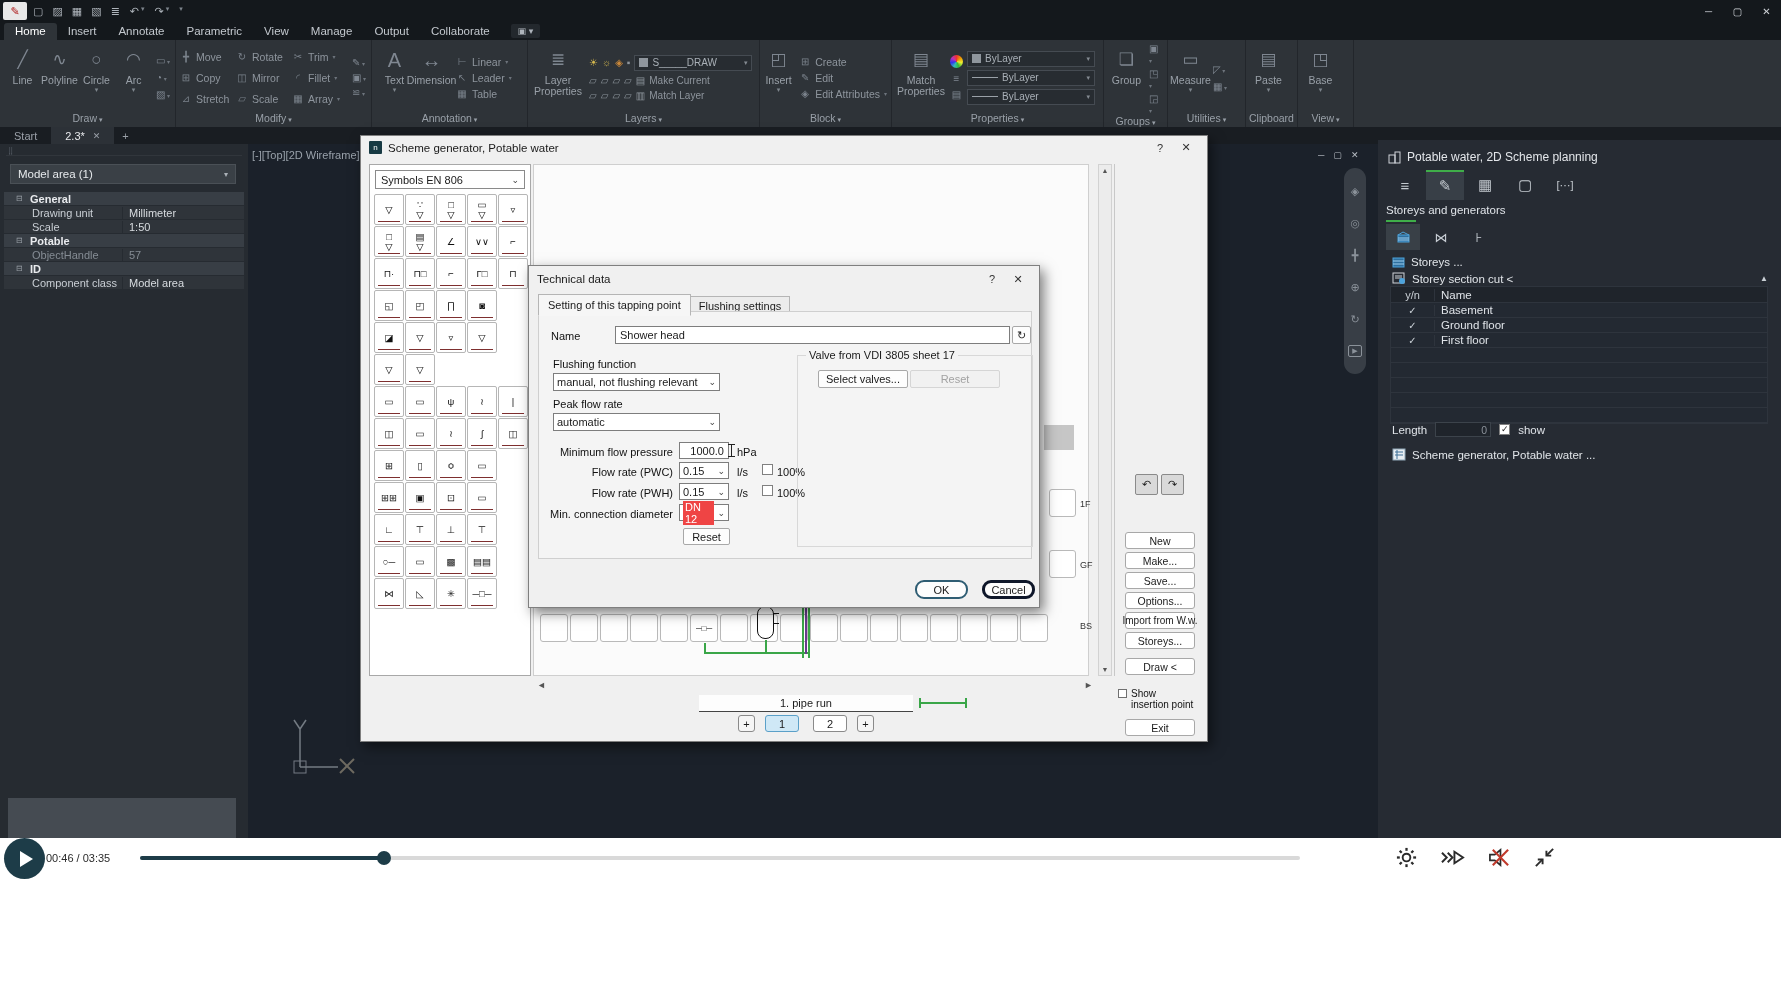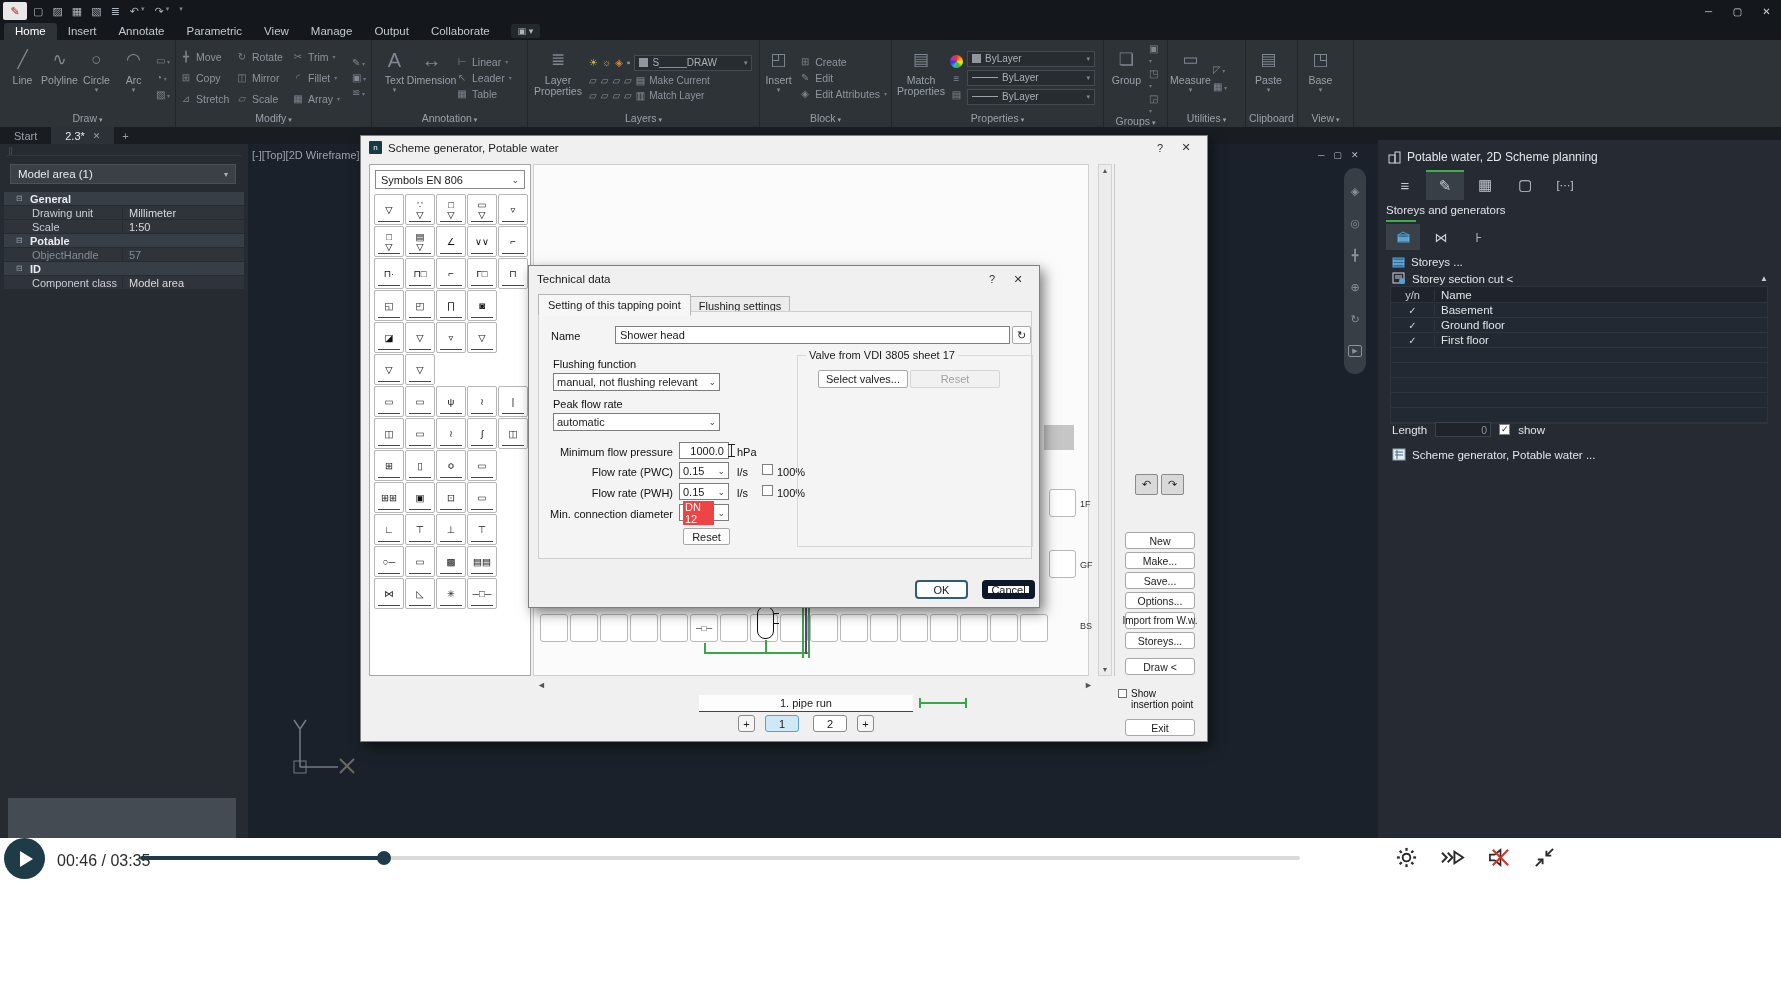--- a/index.html
+++ b/index.html
@@ -140,30 +140,30 @@
 .tpage{position:absolute;left:9px;top:19px;width:494px;height:248px;background:#f4f4f4;border:1px solid #cfcfcf}
 .tin{position:absolute;background:#fff;border:1px solid #7d7d7d;font-size:11px;padding:0 4px;display:flex;align-items:center}
 .tcombo{position:absolute;background:#fff;border:1px solid #7d7d7d;font-size:11px;padding:0 3px;display:flex;align-items:center}
 .tcombo::after{content:"⌄";margin-left:auto;font-size:9px;color:#444;padding-left:3px}
 .tlabel{position:absolute;font-size:11px;color:#111;white-space:nowrap}
 .tright{text-align:right}
 .tbtn2{position:absolute;background:#fdfdfd;border:1px solid #a8a8a8;border-radius:2px;font-size:11px;display:flex;align-items:center;justify-content:center}
 .tbtn2.disabled{background:#f1f1f1;border-color:#d5d5d5;color:#a2a2a2}
 .fgroup{position:absolute;left:258px;top:43px;width:236px;height:192px;border:1px solid #d8d8d8}
 .fgroup .legend{position:absolute;left:8px;top:-7px;background:#f4f4f4;padding:0 3px;font-size:11px}
-.okbtn{position:absolute;width:53px;height:19px;border-radius:4px;font-size:11px;display:flex;align-items:center;justify-content:center;background:#fdfdfd}
+.okbtn{position:absolute;width:53px;height:19px;border-radius:9px;font-size:11px;display:flex;align-items:center;justify-content:center;background:#fdfdfd}
 .cursorI{position:absolute;width:9px;height:13px}
 .cursorI::before{content:"";position:absolute;left:4px;top:0;bottom:0;width:1px;background:#222}
 .cursorI::after{content:"";position:absolute;left:1px;top:0;width:7px;height:1px;background:#222;box-shadow:0 12px 0 #222}
 .selblue{background:#ef4444;color:#fff;padding:0 2px}
 
 .player{position:absolute;left:0;top:838px;width:1781px;height:162px;background:#fff}
 .playbtn{position:absolute;left:4px;top:0;width:41px;height:41px;border-radius:50%;background:#1d3c48;display:flex;align-items:center;justify-content:center}
 .playbtn::after{content:"";border-left:13px solid #fff;border-top:8px solid transparent;border-bottom:8px solid transparent;margin-left:4px}
-.ptime{position:absolute;left:57px;top:14px;font-size:16px;color:#2b2b2b}
+.ptime{position:absolute;left:46px;top:14px;font-size:11px;color:#2b2b2b}
 .ptrack{position:absolute;left:140px;top:18px;width:1160px;height:4px;border-radius:2px;background:#d9d9d9}
 .pfill{position:absolute;left:0;top:0;height:4px;border-radius:2px;background:#1d3c48}
 .phandle{position:absolute;top:-5px;width:14px;height:14px;margin-left:-7px;border-radius:50%;background:#1d3c48}
 .picons{position:absolute;left:1395px;top:8px;display:flex;gap:21px;align-items:center}
 .picons svg{display:block}
 .ucs{position:absolute;left:30px;top:565px}
 </style>
 </head>
 <body>
 
@@ -875,21 +875,21 @@
 
         <div class="tbtn2" style="left:144px;top:216px;width:47px;height:17px">Reset</div>
 
         <div class="fgroup">
           <span class="legend">Valve from VDI 3805 sheet 17</span>
           <div class="tbtn2" style="left:20px;top:14px;width:90px;height:18px">Select valves...</div>
           <div class="tbtn2 disabled" style="left:112px;top:14px;width:90px;height:18px">Reset</div>
         </div>
       </div>
       <div class="okbtn" style="left:386px;top:288px;border:2px solid #2f5d73">OK</div>
-      <div class="okbtn" style="left:453px;top:288px;border:6px solid #0f172a">Cancel</div>
+      <div class="okbtn" style="left:453px;top:288px;border:3px solid #0f172a">Cancel</div>
     </div>
   </div>
 
   <div class="player">
     <div class="playbtn"></div>
     <div class="ptime">00:46 / 03:35</div>
     <div class="ptrack">
       <div class="pfill" style="width: 21%;"></div>
       <div class="phandle" style="left: 21%;"></div>
     </div>

